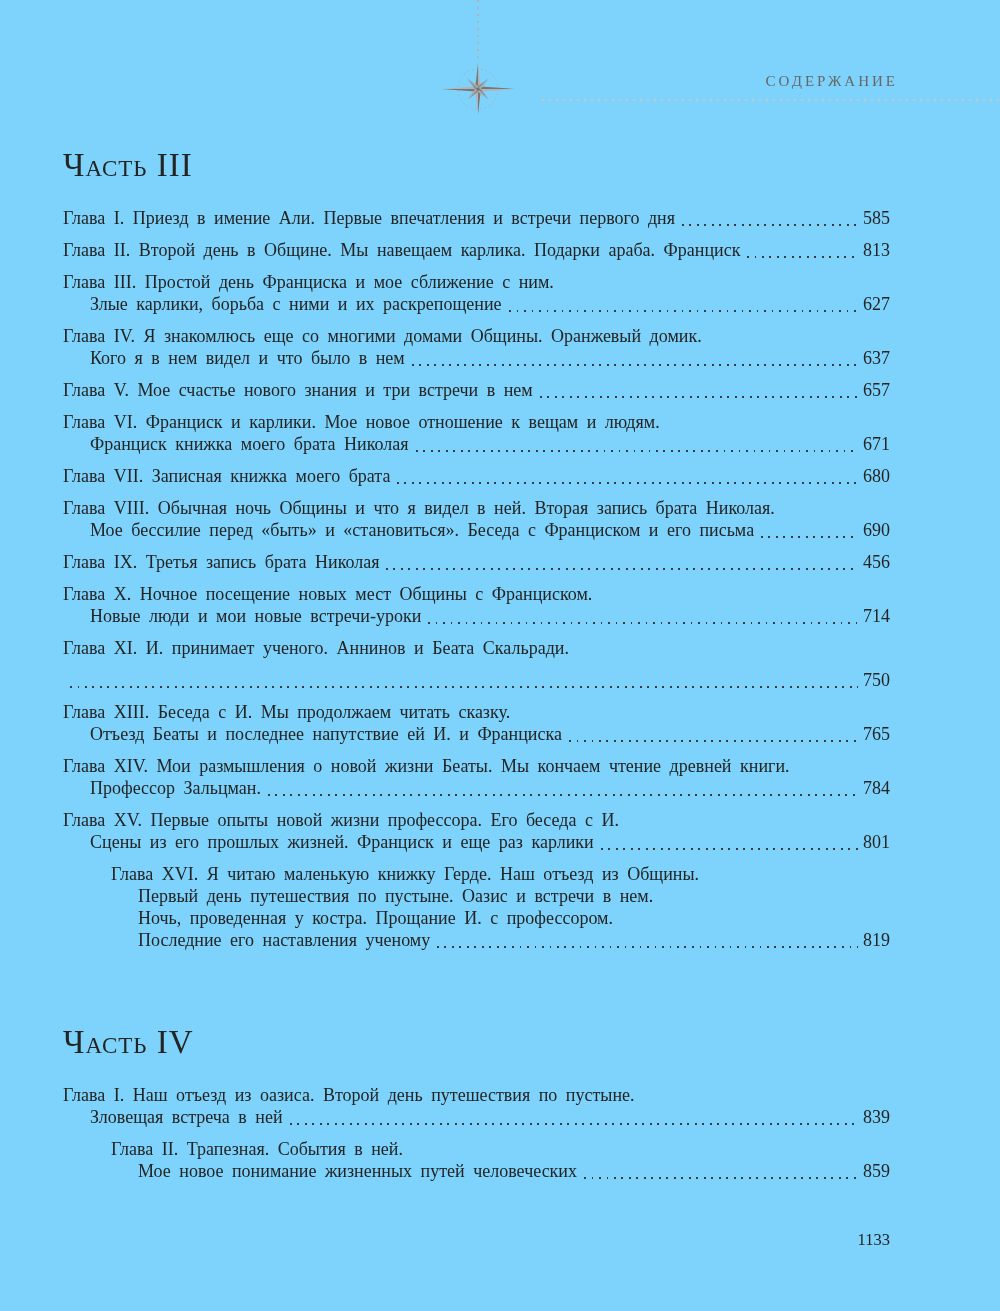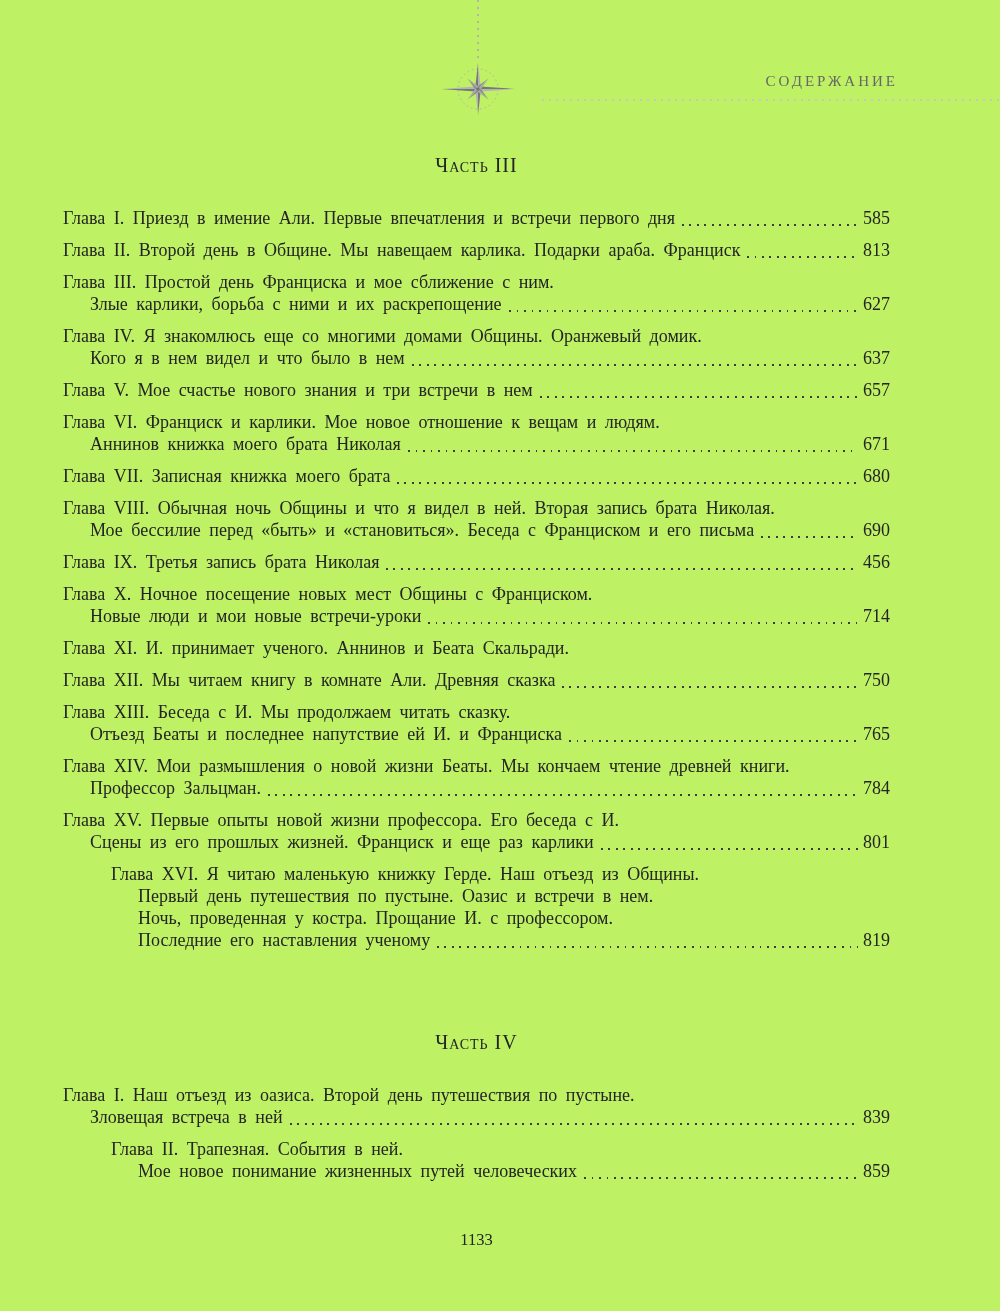--- a/index.html
+++ b/index.html
@@ -1,20 +1,20 @@
 <!DOCTYPE html>
 <html lang="ru" style="--text: #242424; --muted_label: #676767; --rule: #c6c6c6; --leader_dots: #3c3c3c; --compass_dark: #777777; --compass_light: #b3b3b3;"><head>
 <meta charset="utf-8">
 <style>
   html, body { margin: 0; padding: 0; background: #ffffff; }
   .page {
     position: relative;
     width: 1000px;
     height: 1311px;
-    background: #bef264;
+    background: #7dd3fc;
     font-family: "Liberation Serif", "DejaVu Serif", serif;
     color: var(--text, #242424);
     overflow: hidden;
   }
 
   
   .rule-v {
     position: absolute;
     left: 477px; top: 0;
     width: 2px; height: 58px;
@@ -41,24 +41,23 @@
 
   
   .content {
     position: absolute;
     left: 63px; top: 150px;
     width: 827px;
   }
   .toc-section + .toc-section { margin-top: 76px; }
   .section-title {
     margin: 0 0 27px 0;
-    text-align: center;
     font-weight: normal;
     font-variant: small-caps;
-    font-size: 20px;
+    font-size: 33px;
     line-height: 30px;
     letter-spacing: 1px;
     color: var(--text, #242424);
   }
   .entry { margin-bottom: 10px; }
   .entry:last-child { margin-bottom: 0; margin-left: 48px; }
   .line {
     font-size: 18px;
     line-height: 22px;
     word-spacing: 4px;
@@ -79,21 +78,21 @@
     flex: 0 0 auto;
     text-align: left;
     font-size: 18px;
   }
 
   
   .folio {
     position: absolute;
     left: 63px; top: 1230px;
     width: 827px;
-    text-align: center;
+    text-align: right;
     font-size: 16.5px;
     color: var(--text, #242424);
   }
 </style>
 </head>
 <body>
 
 <div class="page">
 
   <div class="rule-v"></div>
@@ -162,21 +161,21 @@
           <div class="entry">
             <div class="line final">
               <span class="ltext">Глава V. Мое счастье нового знания и три встречи в нем</span>
               <span class="leader"></span>
               <span class="pagenum">657</span>
             </div>
           </div>
           <div class="entry">
             <div class="line">Глава VI. Франциск и карлики. Мое новое отношение к вещам и людям.</div>
             <div class="line cont final">
-              <span class="ltext">Аннинов книжка моего брата Николая</span>
+              <span class="ltext">Франциск книжка моего брата Николая</span>
               <span class="leader"></span>
               <span class="pagenum">671</span>
             </div>
           </div>
           <div class="entry">
             <div class="line final">
               <span class="ltext">Глава VII. Записная книжка моего брата</span>
               <span class="leader"></span>
               <span class="pagenum">680</span>
             </div>
@@ -202,21 +201,20 @@
               <span class="ltext">Новые люди и мои новые встречи-уроки</span>
               <span class="leader"></span>
               <span class="pagenum">714</span>
             </div>
           </div>
           <div class="entry">
             <div class="line">Глава XI. И. принимает ученого. Аннинов и Беата Скальради.</div>
           </div>
           <div class="entry">
             <div class="line final">
-              <span class="ltext">Глава XII. Мы читаем книгу в комнате Али. Древняя сказка</span>
               <span class="leader"></span>
               <span class="pagenum">750</span>
             </div>
           </div>
           <div class="entry">
             <div class="line">Глава XIII. Беседа с И. Мы продолжаем читать сказку.</div>
             <div class="line cont final">
               <span class="ltext">Отъезд Беаты и последнее напутствие ей И. и Франциска</span>
               <span class="leader"></span>
               <span class="pagenum">765</span>

